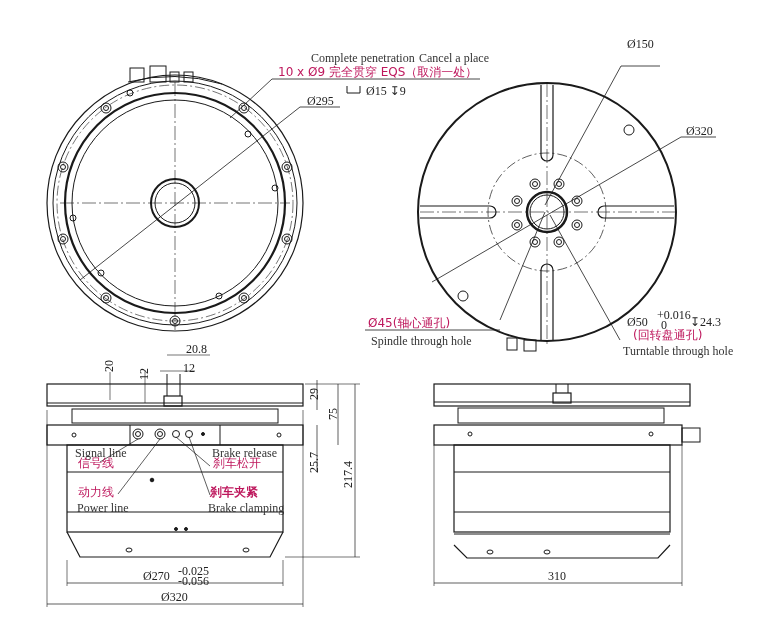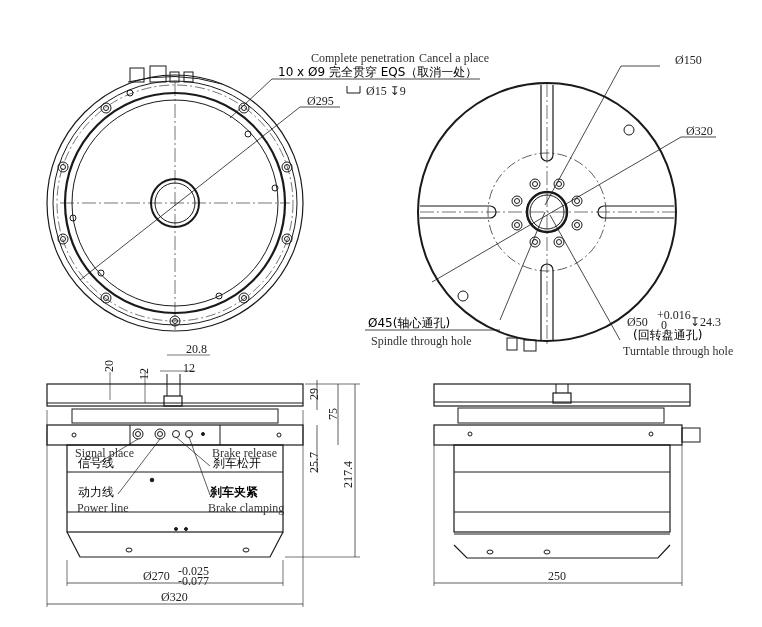--- a/index.html
+++ b/index.html
@@ -2,21 +2,21 @@
 <html><head>
 <meta charset="utf-8">
 <style>
   html, body { margin:0; padding:0; background:#ffffff; }
   body { width:762px; height:627px; position:relative; overflow:hidden;
          font-family: "DejaVu Serif", "Liberation Serif", serif; }
   #drawing { position:absolute; left:0; top:0; width:762px; height:627px; }
   .lbl { position:absolute; color:#222; white-space:nowrap; line-height:1; }
   .dim { font-size:12px; font-family:"Liberation Serif", serif; }
   .en  { font-size:12px;  font-family:"Liberation Serif", serif; color:#333; }
-  .cn  { font-size:12px; font-family:"DejaVu Sans", sans-serif; color:#000000; }
+  .cn  { font-size:12px; font-family:"DejaVu Sans", sans-serif; color:#be185d; }
   .small { font-size:12px; font-family:"Liberation Serif", serif; }
   .vert { transform-origin:left top; transform:rotate(-90deg); }
 </style>
 </head>
 <body>
 
 <svg id="drawing" viewBox="0 0 762 627" xmlns="http://www.w3.org/2000/svg" fill="none" stroke="#1a1a1a" stroke-width="1">
 
   <g>
     <circle cx="175" cy="203" r="128" stroke-width="1.2"></circle>
@@ -202,47 +202,47 @@
     <line x1="434" y1="583" x2="682" y2="583" stroke-width="0.7"></line>
   </g>
 </svg>
 
 <div class="lbl en" style="left:311px;top:52px;">Complete penetration</div>
 <div class="lbl en" style="left:419px;top:52px;">Cancel a place</div>
 <div class="lbl cn" style="left:278px;top:66px;">10 x Ø9 完全贯穿 EQS（取消一处）</div>
 <div class="lbl dim" style="left:366px;top:85px;">Ø15 ↧9</div>
 <div class="lbl dim" style="left:307px;top:95px;">Ø295</div>
 
-<div class="lbl dim" style="left:627px;top:54px;margin-left:48px;">Ø150</div>
+<div class="lbl dim" style="left:627px;top:38px;">Ø150</div>
 <div class="lbl dim" style="left:686px;top:125px;">Ø320</div>
 <div class="lbl cn" style="left:368px;top:317px;">Ø45(轴心通孔)</div>
 <div class="lbl en" style="left:371px;top:335px;">Spindle through hole</div>
 <div class="lbl dim" style="left:627px;top:316px;">Ø50</div>
 <div class="lbl small" style="left:657px;top:309px;">+0.016</div>
 <div class="lbl small" style="left:661px;top:319px;">0</div>
 <div class="lbl dim" style="left:690px;top:316px;">↧24.3</div>
 <div class="lbl cn" style="left:633px;top:329px;">(回转盘通孔)</div>
 <div class="lbl en" style="left:623px;top:345px;">Turntable through hole</div>
 
 <div class="lbl dim" style="left:186px;top:343px;">20.8</div>
 <div class="lbl dim vert" style="left:103px;top:372px;">20</div>
 <div class="lbl dim vert" style="left:138px;top:380px;">12</div>
 <div class="lbl dim" style="left:183px;top:362px;">12</div>
 <div class="lbl dim vert" style="left:308px;top:400px;">29</div>
 <div class="lbl dim vert" style="left:327px;top:420px;">75</div>
 <div class="lbl dim vert" style="left:308px;top:473px;">25.7</div>
 <div class="lbl dim vert" style="left:342px;top:488px;">217.4</div>
 
-<div class="lbl en" style="left:75px;top:447px;">Signal place</div>
+<div class="lbl en" style="left:75px;top:447px;">Signal line</div>
 <div class="lbl cn" style="left:78px;top:457px;">信号线</div>
 <div class="lbl cn" style="left:78px;top:486px;">动力线</div>
 <div class="lbl en" style="left:77px;top:502px;">Power line</div>
 <div class="lbl en" style="left:212px;top:447px;">Brake release</div>
 <div class="lbl cn" style="left:213px;top:457px;">刹车松开</div>
 <div class="lbl cn" style="left:210px;top:486px;font-weight:bold;">刹车夹紧</div>
 <div class="lbl en" style="left:208px;top:502px;">Brake clamping</div>
 
 <div class="lbl dim" style="left:143px;top:570px;">Ø270</div>
 <div class="lbl small" style="left:178px;top:565px;">-0.025</div>
-<div class="lbl small" style="left:178px;top:575px;">-0.077</div>
+<div class="lbl small" style="left:178px;top:575px;">-0.056</div>
 <div class="lbl dim" style="left:161px;top:591px;">Ø320</div>
 
-<div class="lbl dim" style="left:548px;top:570px;">250</div>
+<div class="lbl dim" style="left:548px;top:570px;">310</div>
 
 </body></html>

